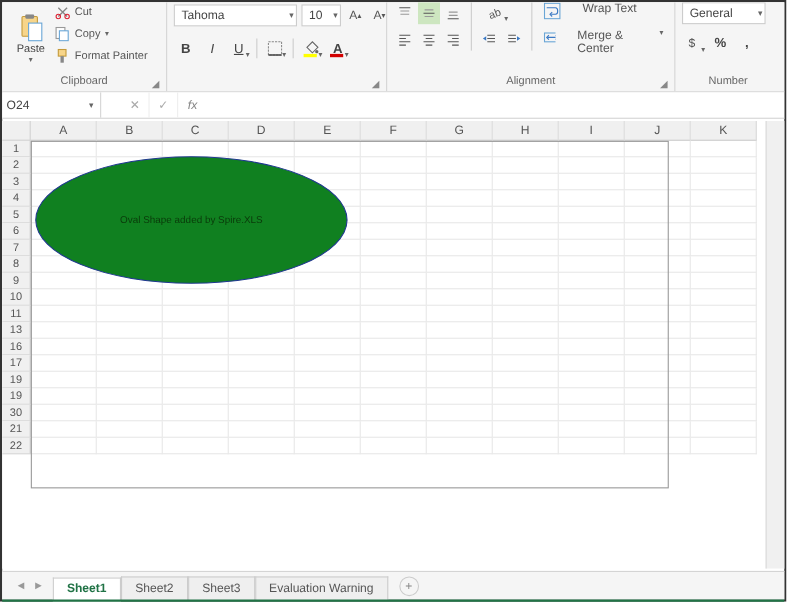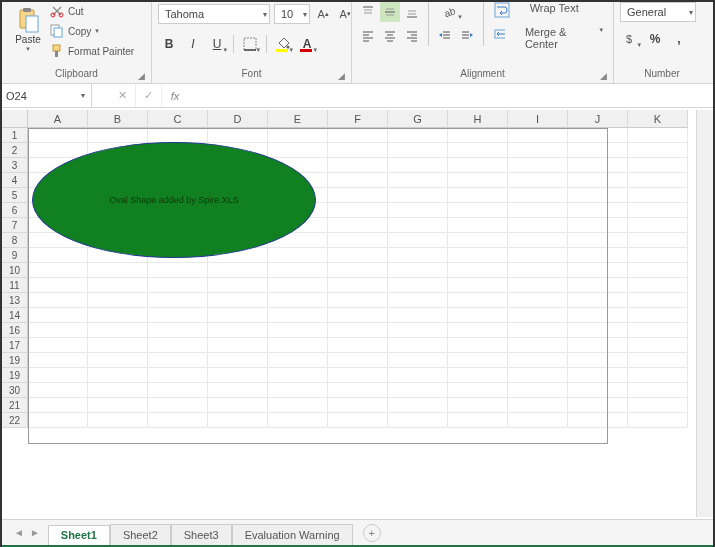--- a/index.html
+++ b/index.html
@@ -6,21 +6,21 @@
   body { background: #fff; font-size: 11px; color: #444; overflow: hidden; }
   .frame { width: 715px; height: 547px; border: 2px solid #333; position: relative; background: #fff; }
 
   
   .ribbon { height: 82px; background: #f5f5f5; border-bottom: 1px solid #d4d4d4; display: flex; align-items: stretch; overflow: hidden; }
   .rgroup { border-right: 1px solid #d4d4d4; display: flex; flex-direction: column; justify-content: space-between; padding: 0 6px 2px 6px; position: relative; }
   .rgroup .tools { flex: 1; display: flex; align-items: flex-start; }
   .rgroup .glabel { font-size: 10px; color: #666; text-align: center; line-height: 14px; }
   .rgroup .dlaunch { position: absolute; right: 3px; bottom: 2px; width: 10px; height: 10px; font-size: 9px; color: #888; }
 
-  .bigbtn { display: flex; flex-direction: column; align-items: center; justify-content: center; width: 40px; height: 56px; font-size: 10px; }
+  .bigbtn { display: flex; flex-direction: column; align-items: center; justify-content: flex-end; width: 40px; height: 56px; font-size: 10px; }
   .bigbtn .ic { width: 26px; height: 26px; display: flex; align-items: center; justify-content: center; }
   .stackbtns { display: flex; flex-direction: column; justify-content: flex-start; gap: 2px; padding-top: 0; }
   .smbtn { height: 18px; display: flex; align-items: center; gap: 4px; font-size: 10px; color: #555; cursor: default; }
   .smbtn .ic { width: 14px; height: 14px; display: flex; align-items: center; justify-content: center; }
 
   .fontrow1 { display: flex; align-items: center; gap: 4px; height: 24px; }
   .combo { height: 20px; border: 1px solid #ccc; background: #fff; display: flex; align-items: center; padding: 0 14px 0 6px; position: relative; font-size: 11px; }
   .combo .dd { position: absolute; right: 2px; top: 50%; transform: translateY(-50%); font-size: 8px; color: #666; }
   .fontname { width: 112px; }
   .fontsize { width: 36px; }
@@ -169,21 +169,20 @@
                 <circle cx="12" cy="10" r="1.5" fill="#666"></circle>
               </svg>
           <span class="underbar" style="background:#ffff00"></span>
         </div>
         <div class="ribbtn split">
           <span style="font-weight:bold">A</span>
           <span class="underbar" style="background:#d20000"></span>
         </div>
       </div>
     </div>
-    <div class="glabel">Font</div>
     <div class="dlaunch">◢</div>
   </div>
 
   <div class="rgroup" style="width:262px">
     <div class="tools">
       <div class="alrows">
         <div class="alrow">
           <div class="albtn">
                 <svg width="14" height="14">
                   <line x1="2" y1="2" x2="12" y2="2" stroke="#555"></line>
@@ -500,34 +499,20 @@
             <div class="cell" style="width:60px"></div>
             <div class="cell" style="width:60px"></div>
             <div class="cell" style="width:60px"></div>
             <div class="cell" style="width:60px"></div>
             <div class="cell" style="width:60px"></div>
             <div class="cell" style="width:60px"></div>
             <div class="cell" style="width:60px"></div>
             <div class="cell" style="width:60px"></div>
           </div>
           <div class="row">
-            <div class="rh">14</div>
-            <div class="cell" style="width:60px"></div>
-            <div class="cell" style="width:60px"></div>
-            <div class="cell" style="width:60px"></div>
-            <div class="cell" style="width:60px"></div>
-            <div class="cell" style="width:60px"></div>
-            <div class="cell" style="width:60px"></div>
-            <div class="cell" style="width:60px"></div>
-            <div class="cell" style="width:60px"></div>
-            <div class="cell" style="width:60px"></div>
-            <div class="cell" style="width:60px"></div>
-            <div class="cell" style="width:60px"></div>
-          </div>
-          <div class="row">
             <div class="rh">16</div>
             <div class="cell" style="width:60px"></div>
             <div class="cell" style="width:60px"></div>
             <div class="cell" style="width:60px"></div>
             <div class="cell" style="width:60px"></div>
             <div class="cell" style="width:60px"></div>
             <div class="cell" style="width:60px"></div>
             <div class="cell" style="width:60px"></div>
             <div class="cell" style="width:60px"></div>
             <div class="cell" style="width:60px"></div>

